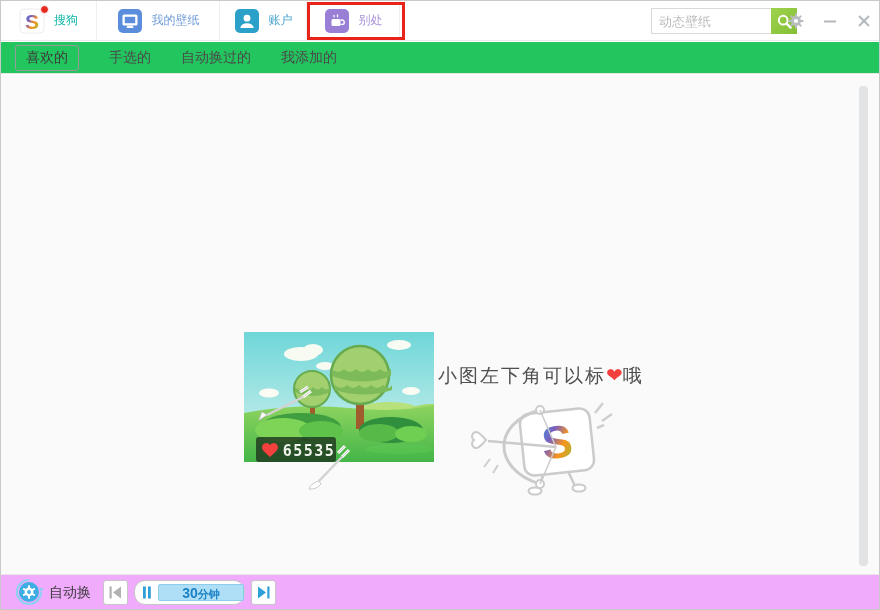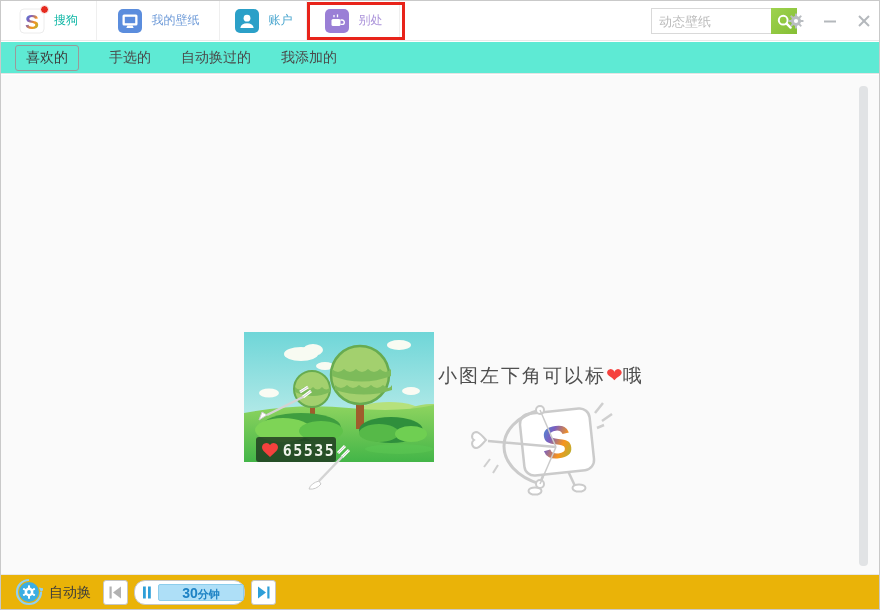--- a/index.html
+++ b/index.html
@@ -32,35 +32,35 @@
   .search-area { position:absolute; left:650px; top:7px; display:flex; }
   .search-input { width:120px; height:26px; border:1px solid #d9d9d9; border-right:none;
     padding:0 7px; font-size:13px; color:#555; outline:none; }
   .search-input::placeholder { color:#bcbcbc; }
   .search-btn { width:26px; height:26px; border:none; background:linear-gradient(135deg,#9ed24e,#85bf35);
     cursor:pointer; display:flex; align-items:center; justify-content:center; }
   .winctrl { position:absolute; right:0; top:0; height:40px; display:flex; align-items:center; }
   .wbtn { width:34px; height:40px; display:flex; align-items:center; justify-content:center;
     cursor:pointer; background:none; border:none; }
   
-  .subtabs { position:absolute; left:0; top:41px; width:880px; height:32px; background:#5eead4;
+  .subtabs { position:absolute; left:0; top:41px; width:880px; height:32px; background:#22c55e;
     border-bottom:1px solid #e4e4e4; display:flex; align-items:center; padding-left:14px; gap:30px; }
   .subtab { font-size:14px; color:#4a4a4a; cursor:pointer; }
   .subtab.active { border:1px solid #9a9a9a; border-radius:3px; padding:3px 10px; color:#3d3d3d; }
   
   .content { position:absolute; left:0; top:74px; width:880px; height:499px; background:#fafafa; }
   .scroll-thumb { position:absolute; right:13px; top:11px; width:9px; height:480px;
     background:#e1e3e5; border-radius:4px; }
   .thumb-illustration { position:absolute; left:238px; top:256px; }
   .hint { position:absolute; left:437px; top:288px; font-size:19px; color:#4f4f4f;
     letter-spacing:2px; white-space:nowrap; }
   .hint .heart { color:#f5413d; font-size:20px; letter-spacing:0; }
   .char-illustration { position:absolute; left:455px; top:322px; }
   
-  .bottombar { position:absolute; left:0; top:573px; width:880px; height:36px; background:#eab308;
+  .bottombar { position:absolute; left:0; top:573px; width:880px; height:36px; background:#f0abfc;
     border-top:1px solid #e7e7e7; }
   .auto-icon { position:absolute; left:14px; top:3px; width:28px; height:28px; cursor:pointer; }
   .auto-label { position:absolute; left:48px; top:9px; font-size:14px; color:#3c3c3c; }
   .ctl-btn { position:absolute; top:5px; width:25px; height:25px; background:#fff;
     border:1px solid #c6c6c6; border-radius:3px; display:flex; align-items:center;
     justify-content:center; cursor:pointer; padding:0; }
   .btn-prev { left:102px; }
   .btn-next { left:250px; }
   .interval-box { position:absolute; left:133px; top:5px; width:111px; height:25px;
     background:#fff; border:1px solid #c6c6c6; border-radius:11px; display:flex;

